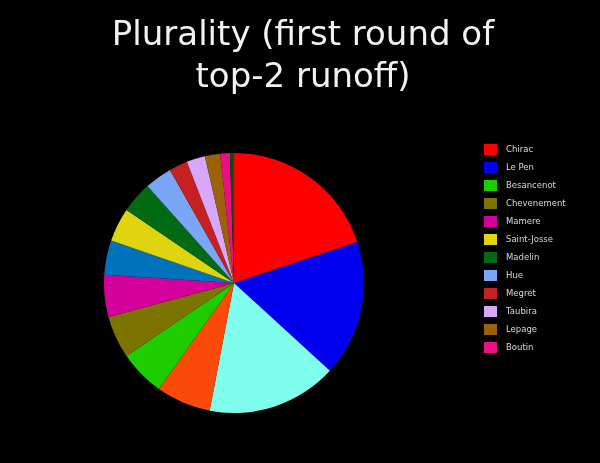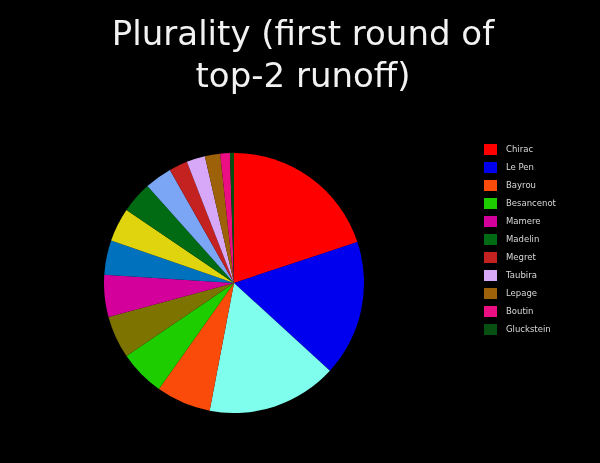--- a/index.html
+++ b/index.html
@@ -140,50 +140,54 @@
   <div id="legend">
       <div class="legend-item">
         <span class="legend-swatch" style="background: rgb(255, 0, 0);"></span>
         <span class="legend-label">Chirac</span>
       </div>
       <div class="legend-item">
         <span class="legend-swatch" style="background: rgb(0, 0, 238);"></span>
         <span class="legend-label">Le Pen</span>
       </div>
       <div class="legend-item">
-        <span class="legend-swatch" style="background: rgb(251, 75, 10);"></span>
-        <span class="legend-label">Bayrou</span>
+        <span class="legend-swatch" style="background: rgb(29, 205, 0);"></span>
+        <span class="legend-label">Besancenot</span>
       </div>
       <div class="legend-item">
-        <span class="legend-swatch" style="background: rgb(29, 205, 0);"></span>
-        <span class="legend-label">Besancenot</span>
+        <span class="legend-swatch" style="background: rgb(124, 115, 0);"></span>
+        <span class="legend-label">Chevenement</span>
       </div>
       <div class="legend-item">
         <span class="legend-swatch" style="background: rgb(212, 0, 155);"></span>
         <span class="legend-label">Mamere</span>
       </div>
       <div class="legend-item">
+        <span class="legend-swatch" style="background: rgb(223, 212, 13);"></span>
+        <span class="legend-label">Saint-Josse</span>
+      </div>
+      <div class="legend-item">
         <span class="legend-swatch" style="background: rgb(0, 107, 18);"></span>
         <span class="legend-label">Madelin</span>
+      </div>
+      <div class="legend-item">
+        <span class="legend-swatch" style="background: rgb(122, 166, 245);"></span>
+        <span class="legend-label">Hue</span>
       </div>
       <div class="legend-item">
         <span class="legend-swatch" style="background: rgb(196, 33, 33);"></span>
         <span class="legend-label">Megret</span>
       </div>
       <div class="legend-item">
         <span class="legend-swatch" style="background: rgb(215, 168, 247);"></span>
         <span class="legend-label">Taubira</span>
       </div>
       <div class="legend-item">
         <span class="legend-swatch" style="background: rgb(156, 97, 9);"></span>
         <span class="legend-label">Lepage</span>
       </div>
       <div class="legend-item">
         <span class="legend-swatch" style="background: rgb(236, 15, 131);"></span>
         <span class="legend-label">Boutin</span>
       </div>
-      <div class="legend-item">
-        <span class="legend-swatch" style="background: rgb(8, 79, 18);"></span>
-        <span class="legend-label">Gluckstein</span>
-      </div>
     </div>
 
 </div>
 
 </body></html>

